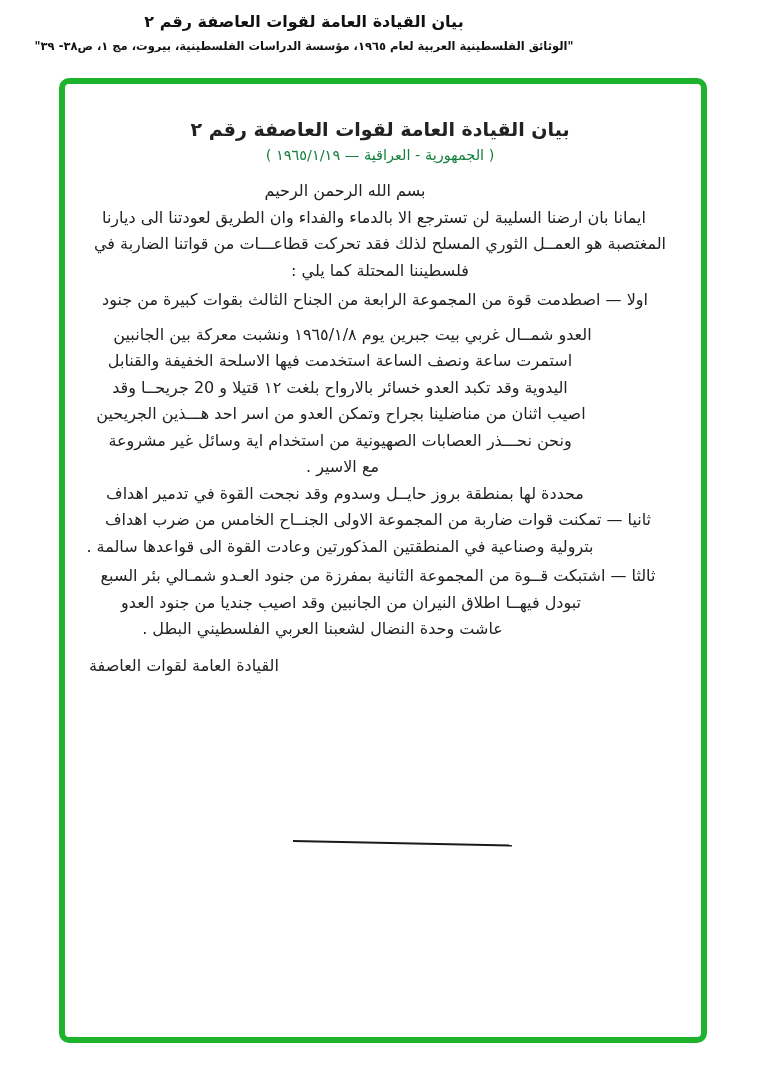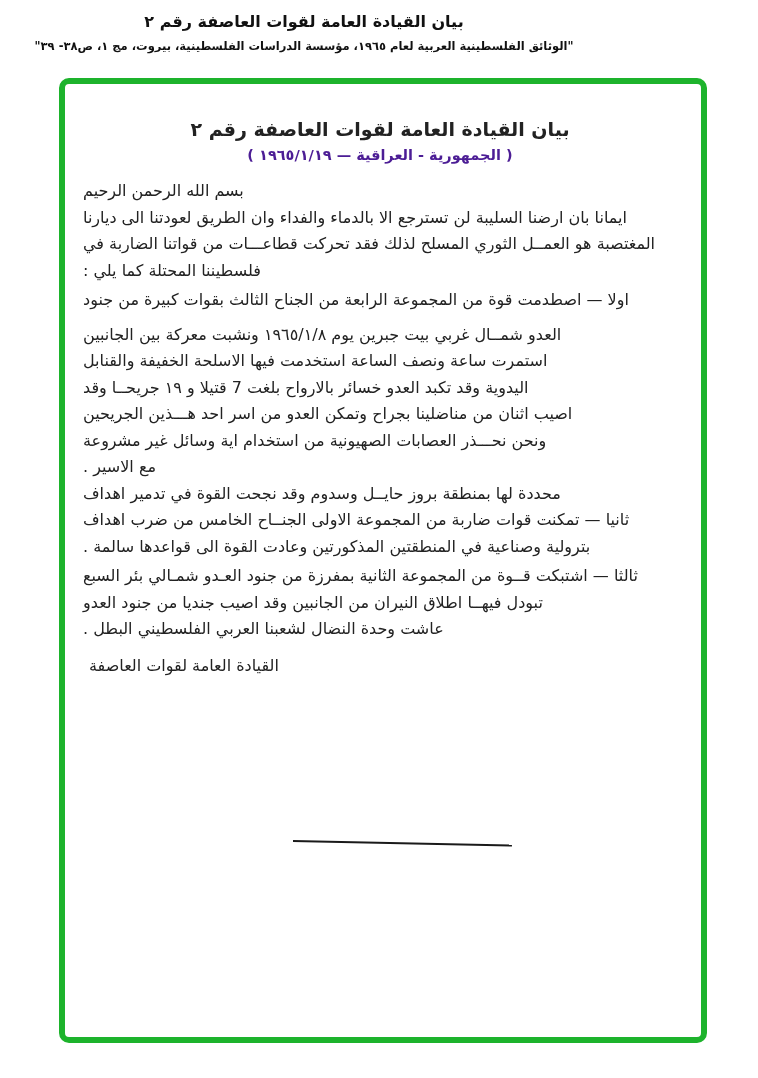--- a/index.html
+++ b/index.html
@@ -12,23 +12,23 @@
   .hdr-title  { font-size:16px; font-weight:bold; color:#111; letter-spacing:0; }
   .hdr-source { font-size:11.5px; font-weight:bold; color:#111; margin-top:8px; }
 
   
   .green-frame { position:absolute; left:59px; top:78px; width:648px; height:965px;
                  border:6px solid #1db32c; border-radius:10px; background:#fff; }
 
   
   .doc { position:absolute; inset:0; padding:0 24px 0 18px; direction:rtl; }
   .doc-title    { margin-top:34px; text-align:center; font-size:19px; font-weight:bold; color:#222; }
-  .doc-subtitle { margin-top:7px;  text-align:center; font-size:14.5px; color:#4c1d95;font-weight:bold; }
+  .doc-subtitle { margin-top:7px;  text-align:center; font-size:14.5px; color:#15803d; }
   .doc-body   { margin-top:15px; }
-  .line { font-size:16px; line-height:26.5px; text-align:left; white-space:nowrap; color:#222; }
+  .line { font-size:16px; line-height:26.5px; text-align:center; white-space:nowrap; color:#222; }
   .basmala { margin-right:70px; }
   .mr0{margin-right:0} .mr4{margin-right:4px} .mr10{margin-right:10px} .mr12{margin-right:12px}
   .mr55{margin-right:55px} .mr58{margin-right:58px} .mr70{margin-right:70px} .mr75{margin-right:75px}
   .mr78{margin-right:78px} .mr80{margin-right:80px} .mr98{margin-right:98px}
   .mr115{margin-right:115px} .mr190{margin-right:190px}
   .mt3{margin-top:3px} .mt8{margin-top:8px} .mt10{margin-top:10px}
   .signature { text-align:left; margin-left:6px; }
 
   
   .bottom-rule { position:absolute; left:228px; top:756px; width:219px; height:2px;
@@ -51,21 +51,21 @@
       <div class="doc-subtitle">( الجمهورية - العراقية — ١٩٦٥/١/١٩ )</div>
 
       <div class="doc-body">
         <div class="line basmala">بسم الله الرحمن الرحيم</div>
         <div class="line mr12">ايمانا بان ارضنا السليبة لن تسترجع الا بالدماء والفداء وان الطريق لعودتنا الى ديارنا</div>
         <div class="line mr0">المغتصبة هو العمــل الثوري المسلح لذلك فقد تحركت قطاعـــات من قواتنا الضاربة في</div>
         <div class="line mr0">فلسطيننا المحتلة كما يلي :</div>
         <div class="line mr10 mt3">اولا — اصطدمت قوة من المجموعة الرابعة من الجناح الثالث بقوات كبيرة من جنود</div>
         <div class="line mr55 mt8">العدو شمــال غربي بيت جبرين يوم ١٩٦٥/١/٨ ونشبت معركة بين الجانبين</div>
         <div class="line mr80">استمرت ساعة ونصف الساعة استخدمت فيها الاسلحة الخفيفة والقنابل</div>
-        <div class="line mr80">اليدوية وقد تكبد العدو خسائر بالارواح بلغت 7 قتيلا و ١٩ جريحــا وقد</div>
+        <div class="line mr80">اليدوية وقد تكبد العدو خسائر بالارواح بلغت ١٢ قتيلا و 20 جريحــا وقد</div>
         <div class="line mr78">اصيب اثنان من مناضلينا بجراح وتمكن العدو من اسر احد هـــذين الجريحين</div>
         <div class="line mr80">ونحن نحـــذر العصابات الصهيونية من استخدام اية وسائل غير مشروعة</div>
         <div class="line mr75">مع الاسير .</div>
         <div class="line mr70">محددة لها بمنطقة بروز حايــل وسدوم وقد نجحت القوة في تدمير اهداف</div>
         <div class="line mr4">ثانيا — تمكنت قوات ضاربة من المجموعة الاولى الجنــاح الخامس من ضرب اهداف</div>
         <div class="line mr80">بترولية وصناعية في المنطقتين المذكورتين وعادت القوة الى قواعدها سالمة .</div>
         <div class="line mr4 mt3">ثالثا — اشتبكت قــوة من المجموعة الثانية بمفرزة من جنود العـدو شمـالي بئر السبع</div>
         <div class="line mr58">تبودل فيهــا اطلاق النيران من الجانبين وقد اصيب جنديا من جنود العدو</div>
         <div class="line mr115">عاشت وحدة النضال لشعبنا العربي الفلسطيني البطل .</div>
         <div class="line signature mt10">القيادة العامة لقوات العاصفة</div>

